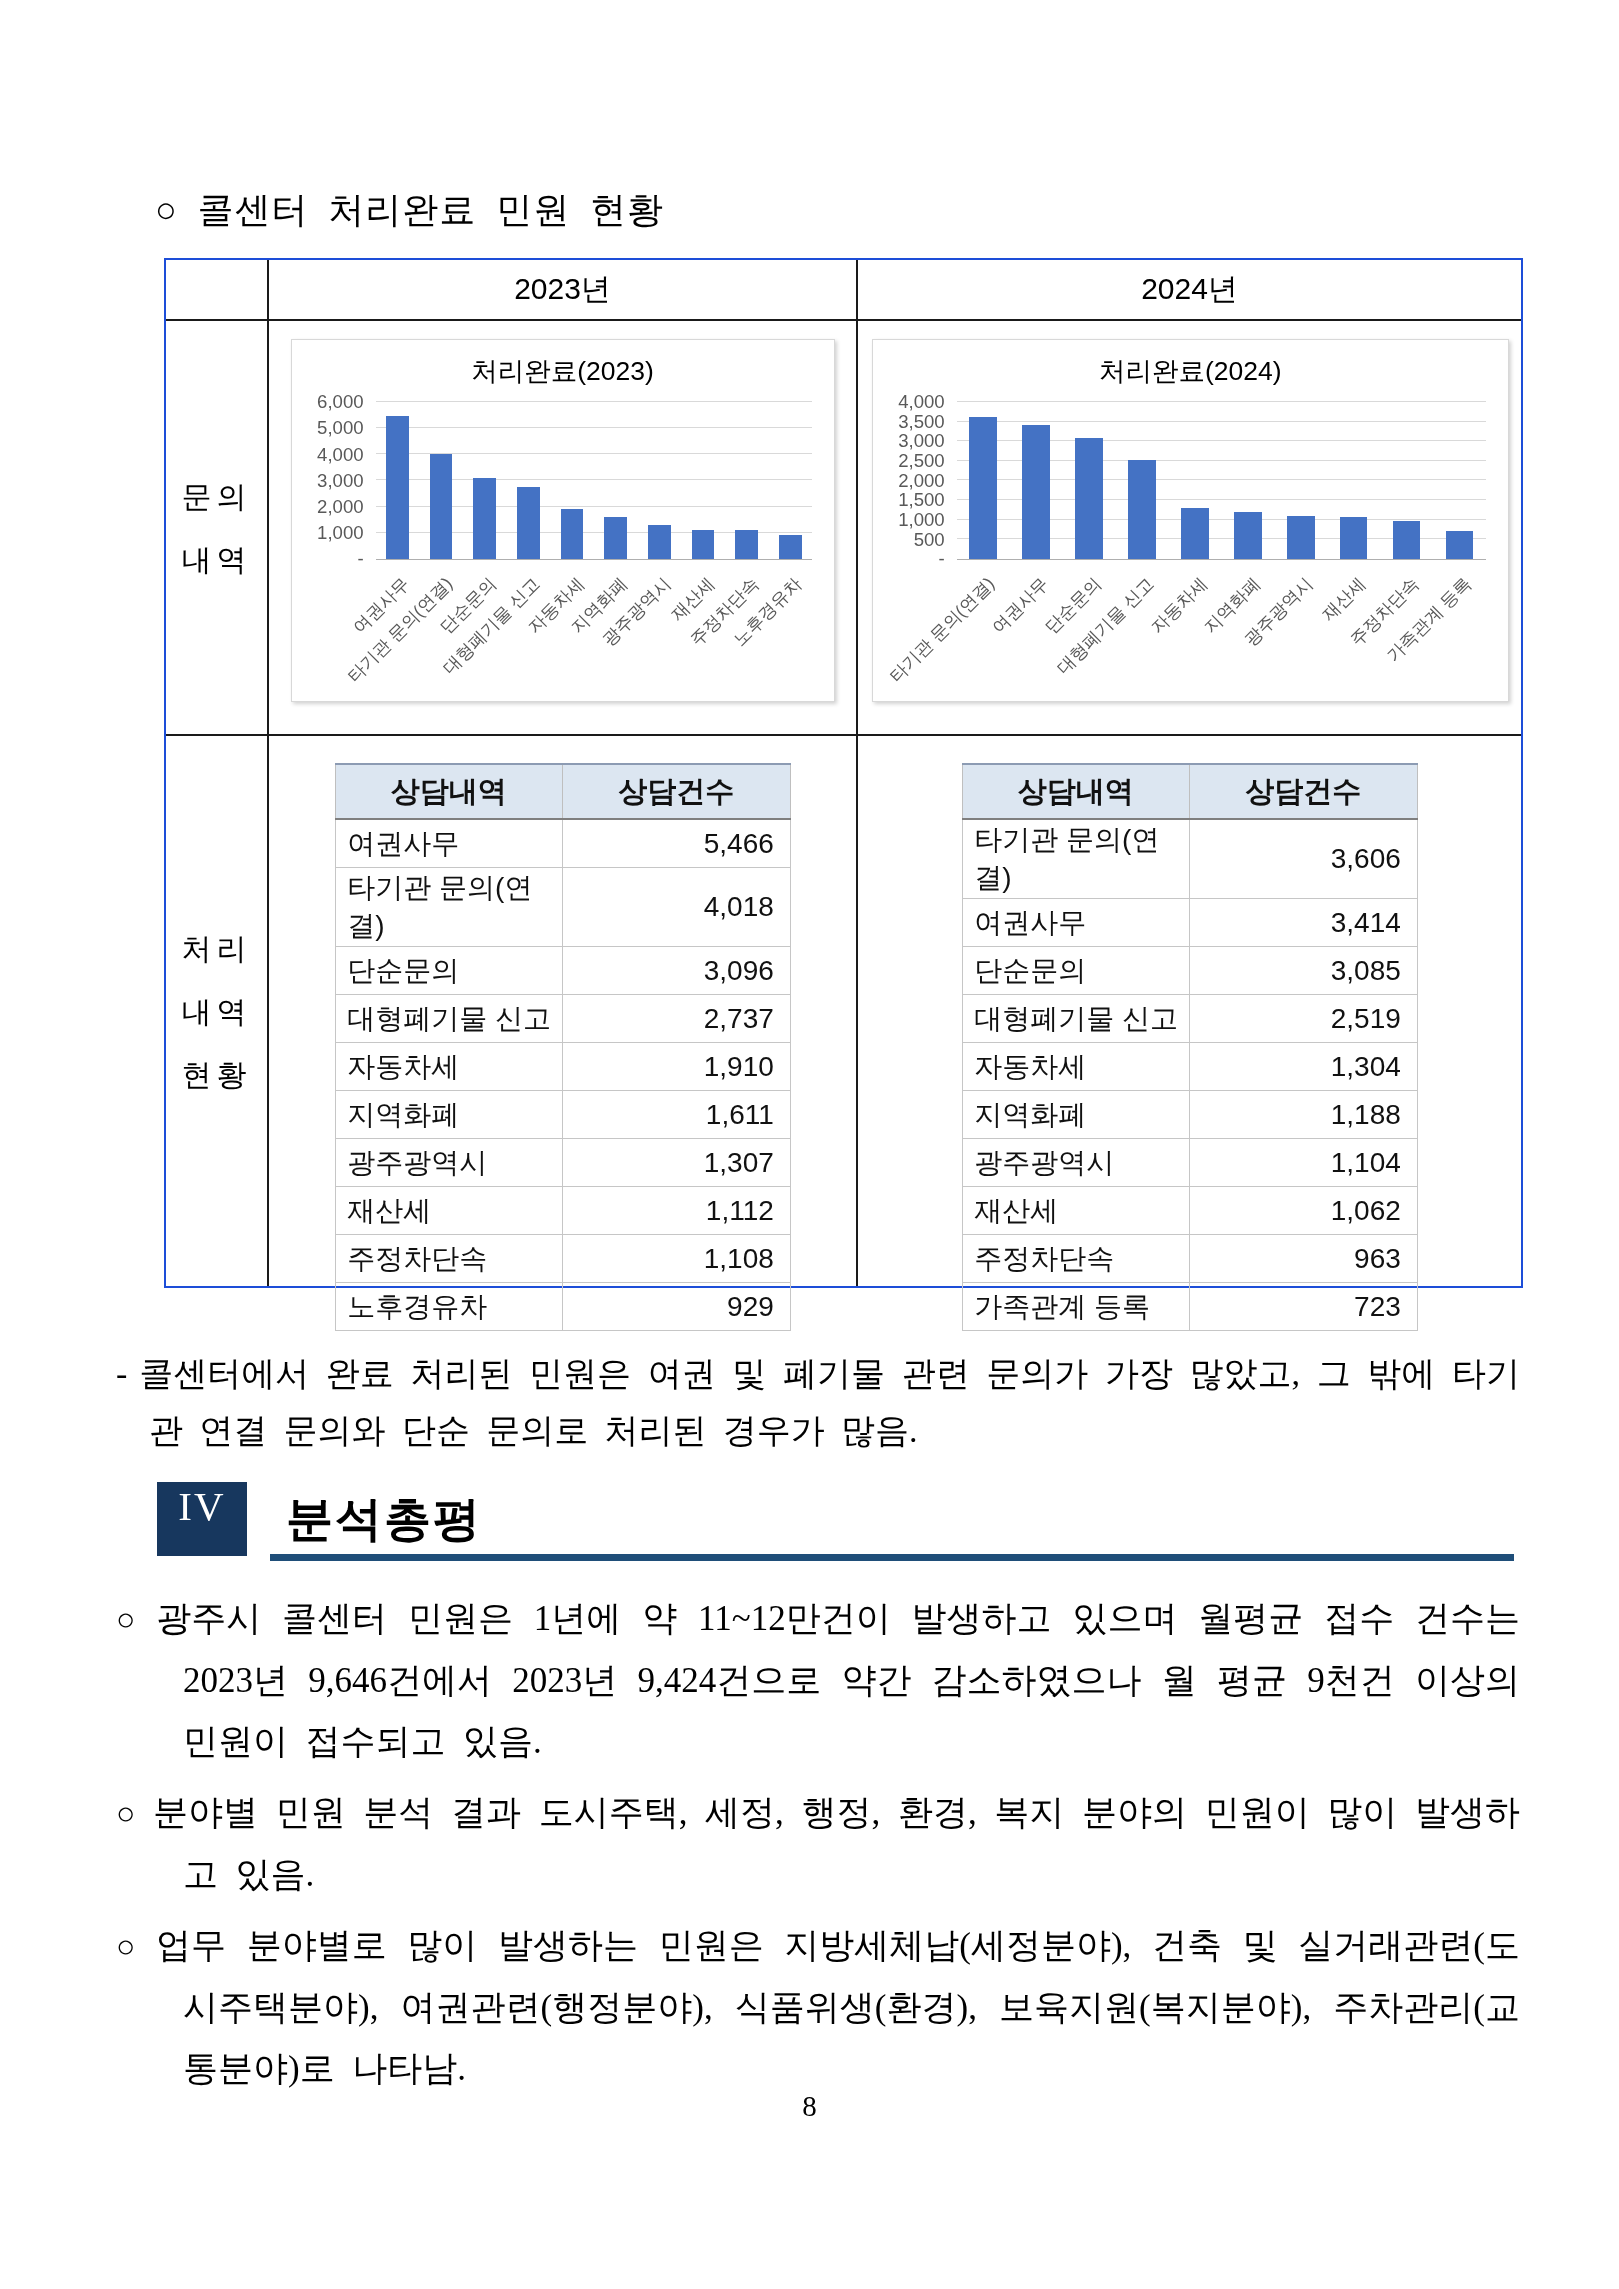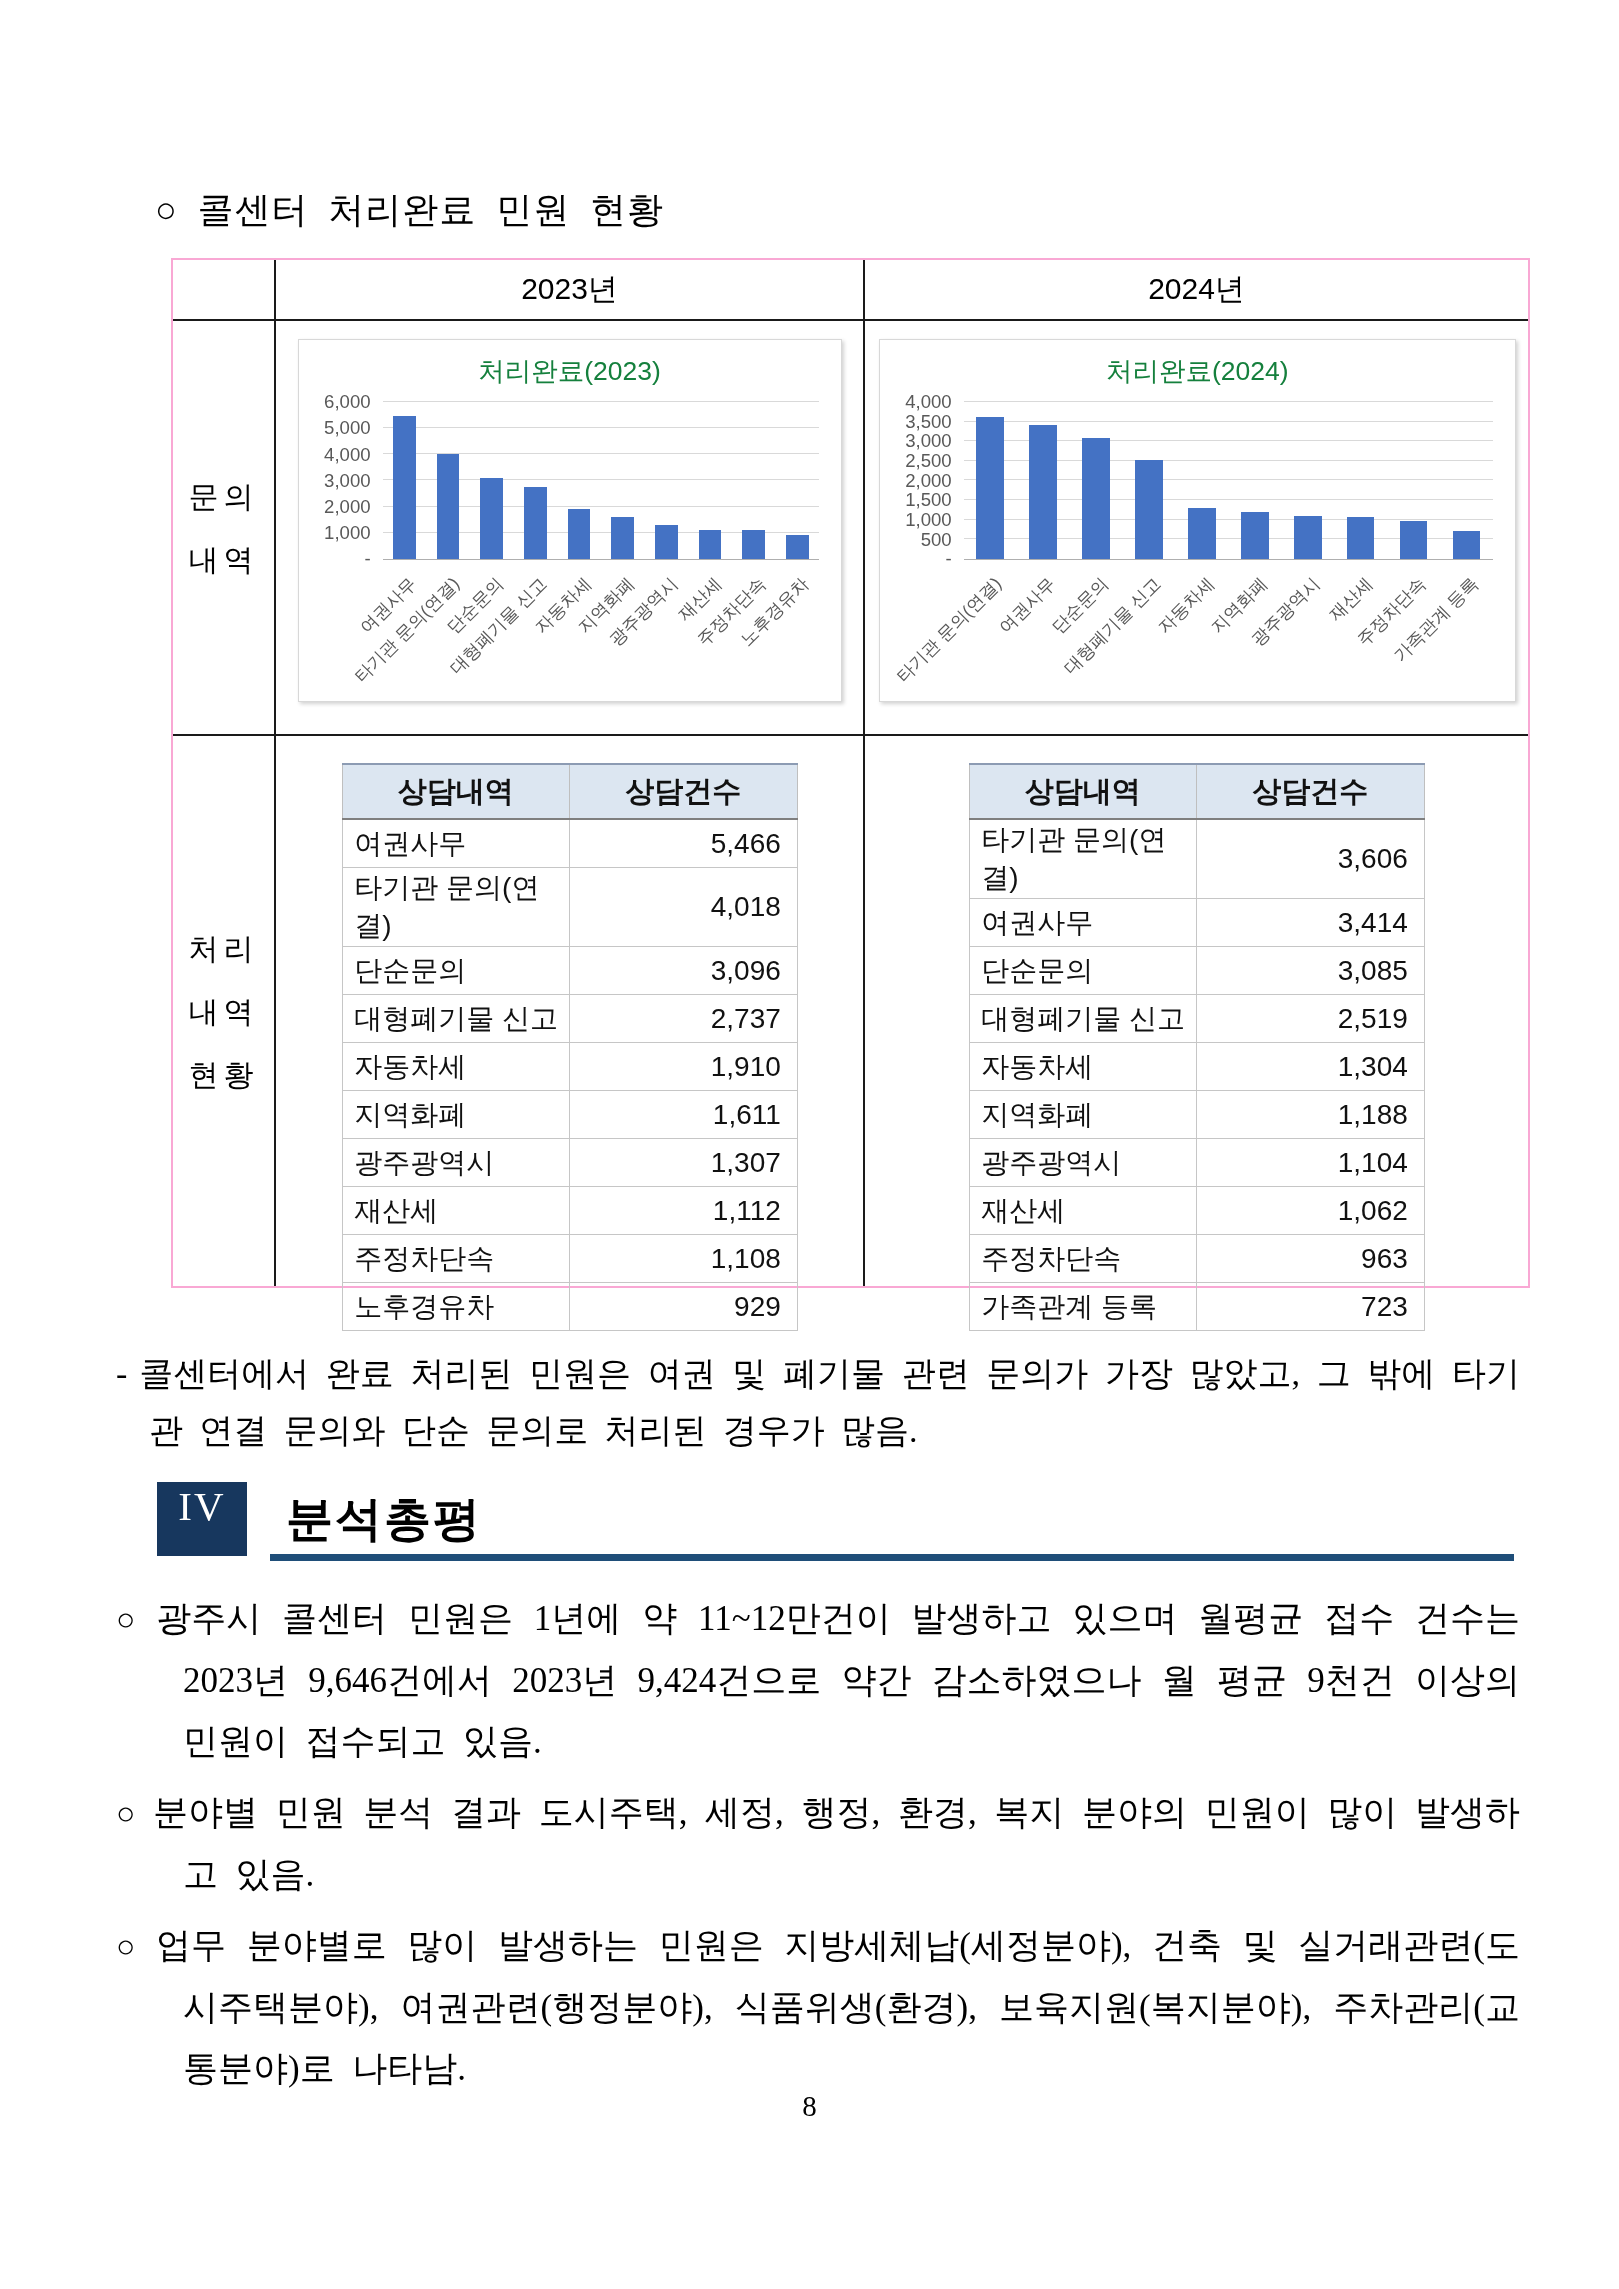--- a/index.html
+++ b/index.html
@@ -15,25 +15,25 @@
 
   
   .heading{
     position:absolute;left:155px;top:186px;
     font-size:36px;letter-spacing:1px;word-spacing:9.8px;
     white-space:nowrap;
   }
 
   
   .outer{
-    position:absolute;left:171px;top:258px;
+    position:absolute;left:164px;top:258px;
     display:grid;
     grid-template-columns:103px 589px 663px;
     grid-template-rows:61px 415px 550px;
-    border:2px solid #f9a8d4;
+    border:2px solid #1d4ed8;
     box-sizing:border-box;
   }
   .ocell{
     border-right:2px solid #1a1a1a;
     border-bottom:2px solid #1a1a1a;
     box-sizing:border-box;
     position:relative;
     background:#fff;
   }
   .ocell.lastcol{border-right:none;}
@@ -56,21 +56,21 @@
     border:1px solid #d8d8d8;
     box-shadow:2px 2px 3.9px rgba(0,0,0,0.18);
     box-sizing:border-box;
   }
   .chart-box.c2023{left:21.6px;width:544px;}
   .chart-box.c2024{left:13.7px;width:637px;}
   .chart-title{
     margin-top:13.7px;height:35px;
     text-align:center;
     font-family:"Liberation Sans","DejaVu Sans",sans-serif;
-    font-size:26.5px;color:#15803d;
+    font-size:26.5px;color:#000000;
   }
   .plot{
     position:relative;
     margin:13.7px 21.6px 0 84px;
     height:157px;
     border-bottom:1px solid #afafaf;
   }
   .gridline{
     position:absolute;left:0;right:0;height:1px;background:#d9d9d9;
   }

